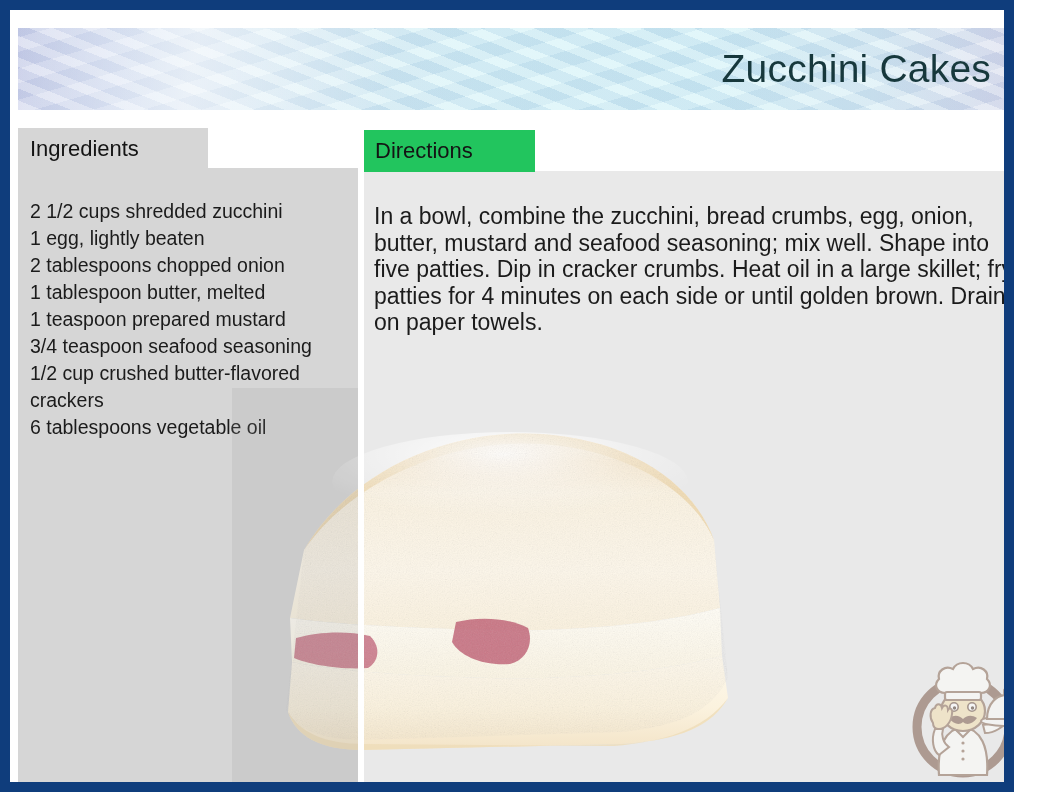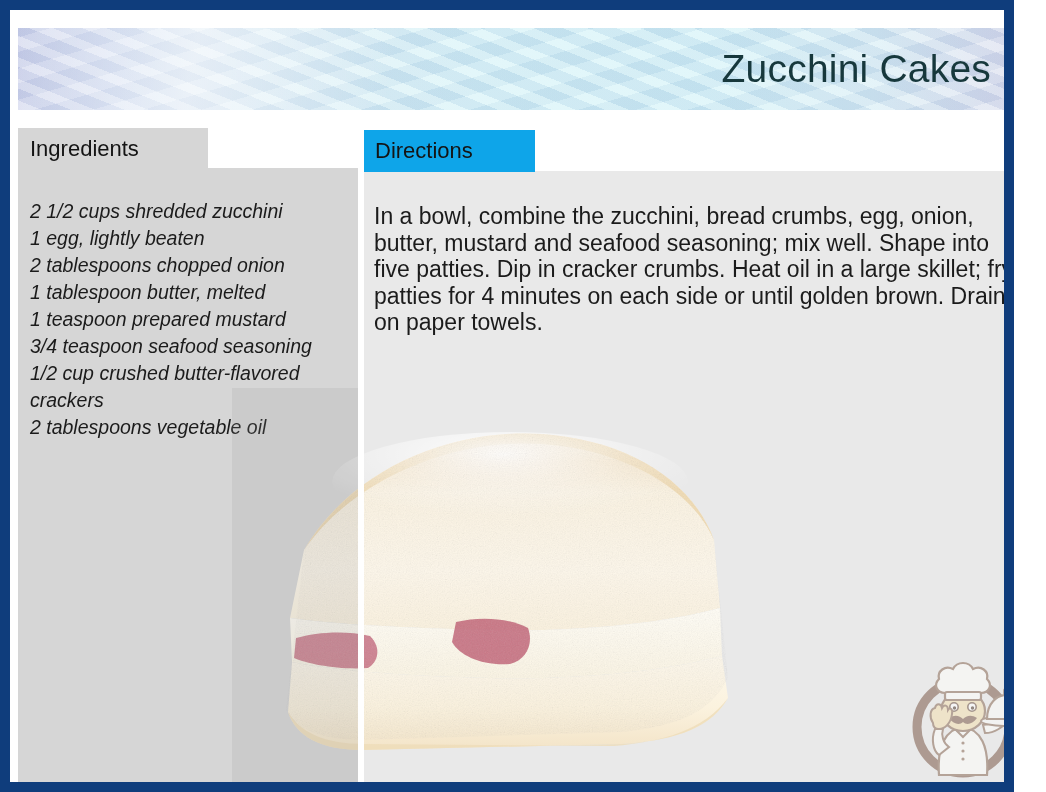--- a/index.html
+++ b/index.html
@@ -98,21 +98,21 @@
     width: 190px;
     height: 42px;
     background: #d6d6d6;
     padding-left: 12px;
   }
   #directions-tab {
     left: 353px;
     top: 120px;
     width: 172px;
     height: 42px;
-    background: #0ea5e9;
+    background: #22c55e;
     padding-left: 12px;
   }
 
   #ingredients-panel {
     position: absolute;
     left: 8px;
     top: 158px;
     width: 340px;
     height: 617px;
     background: #d6d6d6;
@@ -136,21 +136,20 @@
     left: 12px;
     top: 30px;
     width: 330px;
     z-index: 6;
   }
   .ingredient-line {
     font-size: 19.5px;
     line-height: 27px;
     color: #1b1b1b;
     white-space: nowrap;
-    font-style: italic;
   }
   .ingredient-line.wrapped {
     white-space: normal;
   }
 
   #directions-text {
     position: absolute;
     left: 11px;
     top: 32px;
     width: 640px;
@@ -218,21 +217,21 @@
 
     <div id="ingredients-panel">
       <div id="ingredients-list">
         <div class="ingredient-line">2 1/2 cups shredded zucchini</div>
         <div class="ingredient-line">1 egg, lightly beaten</div>
         <div class="ingredient-line">2 tablespoons chopped onion</div>
         <div class="ingredient-line">1 tablespoon butter, melted</div>
         <div class="ingredient-line">1 teaspoon prepared mustard</div>
         <div class="ingredient-line">3/4 teaspoon seafood seasoning</div>
         <div class="ingredient-line wrapped">1/2 cup crushed butter-flavored crackers</div>
-        <div class="ingredient-line">2 tablespoons vegetable oil</div>
+        <div class="ingredient-line">6 tablespoons vegetable oil</div>
       </div>
     </div>
 
     <div id="directions-panel">
       <div id="directions-text">In a bowl, combine the zucchini, bread crumbs, egg, onion, butter, mustard and seafood seasoning; mix well.  Shape into five patties.  Dip in cracker crumbs.  Heat oil in a large skillet; fry patties for 4 minutes on each side or until golden brown.  Drain on paper towels.</div>
     </div>
 
     <div id="cake-photo-wrap">
       <svg width="530" height="395" viewBox="0 0 530 395">
         <defs>

